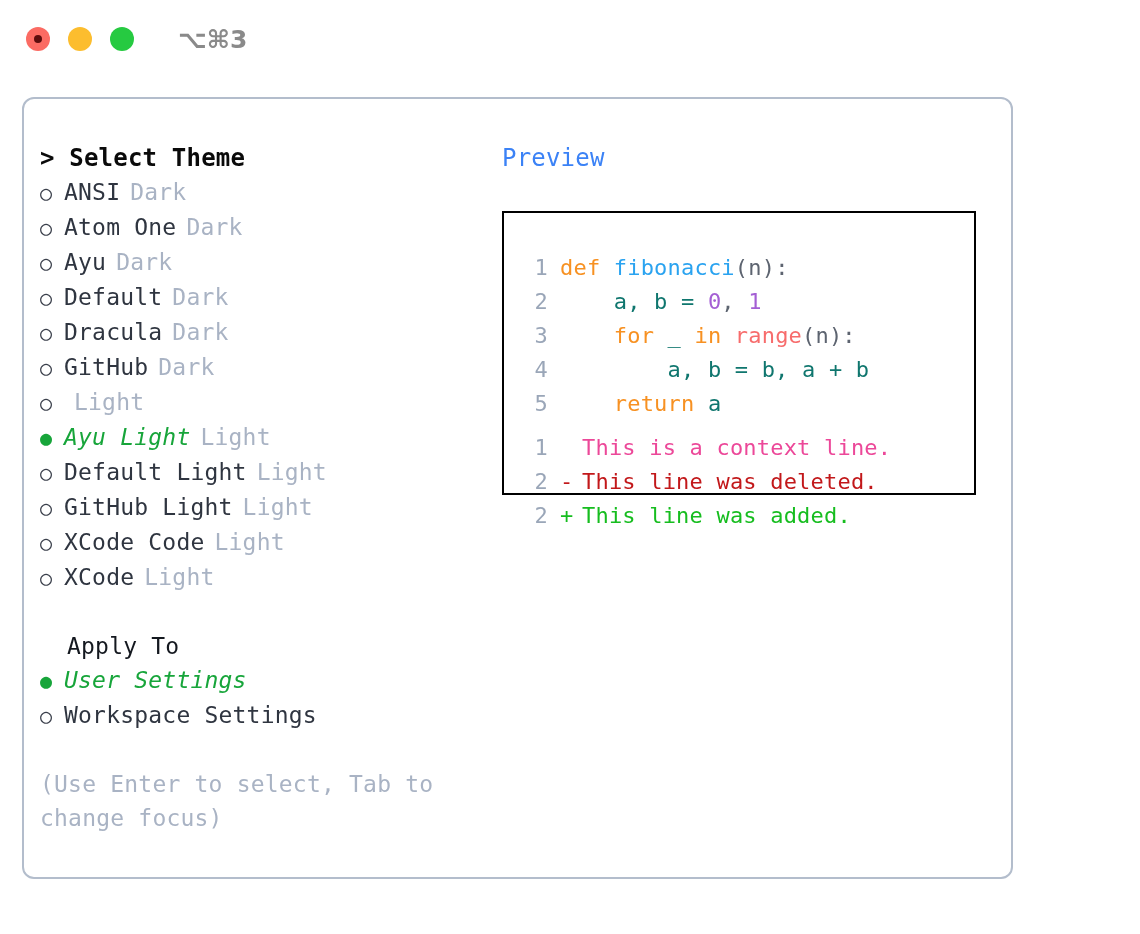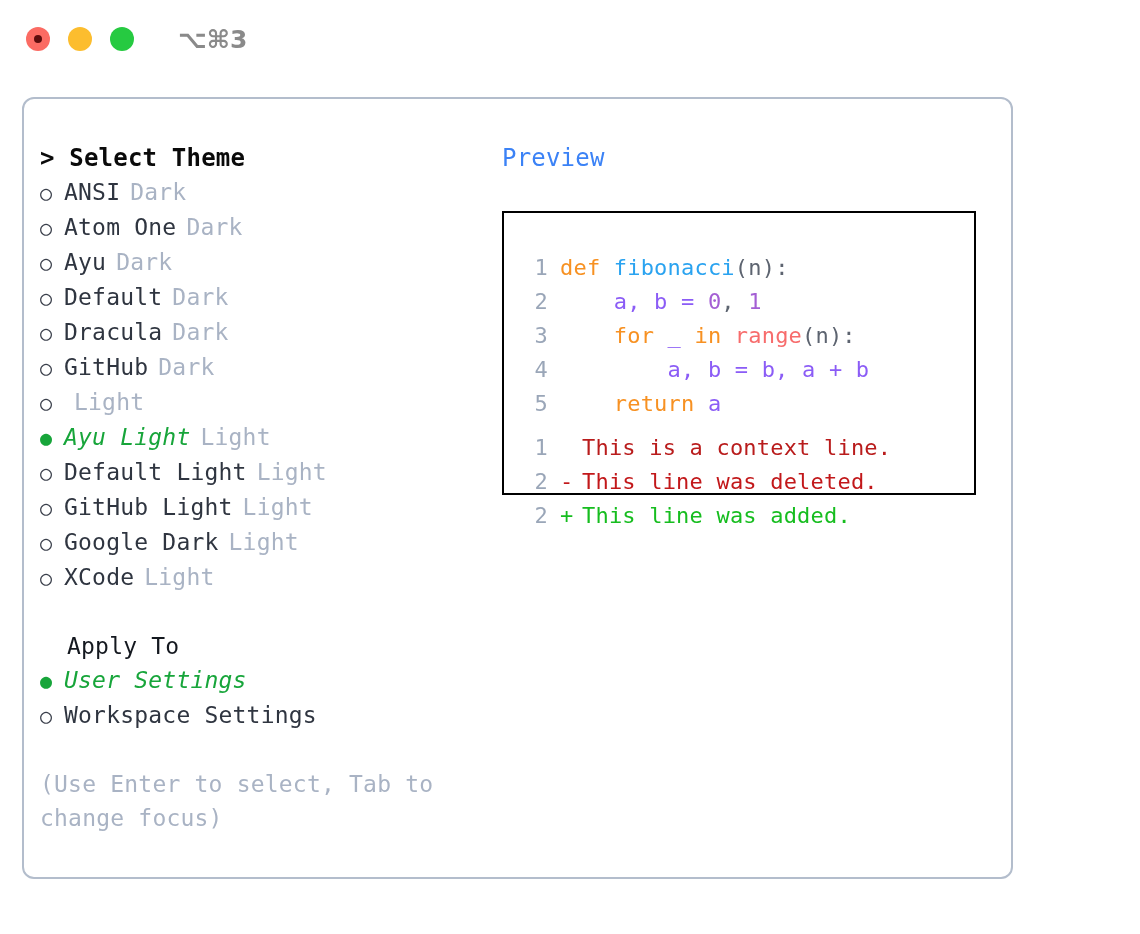--- a/index.html
+++ b/index.html
@@ -185,32 +185,32 @@
     display: inline-block;
     width: 22px;
     text-align: right;
     margin-right: 12px;
   }
   .kw   { color: #f79122; }
   .fn   { color: #2aa3f0; }
   .num  { color: #a45fd4; }
   .bi   { color: #f76c6c; }
   .pl   { color: #5d6470; }
-  .var  { color: #8b5cf6; }
+  .var  { color: #0f766e; }
 
   .diff {
     position: absolute;
     left: 22px;
     top: 218px;
     font-size: 22px;
     line-height: 34px;
     white-space: pre;
     letter-spacing: 0.2px;
   }
-  .d-ctx { color: #b91c1c; }
+  .d-ctx { color: #ec4899; }
   .d-del { color: #c2181a; }
   .d-add { color: #16bd1f; }
   .sign  { display: inline-block; width: 22px; }
 </style>
 </head>
 <body>
 
 <div class="window">
 
   <div class="titlebar">
@@ -231,21 +231,21 @@
             <div class="opt-row"><span class="bullet">○</span><span class="opt-label">ANSI</span><span class="opt-tag">Dark</span></div>
             <div class="opt-row"><span class="bullet">○</span><span class="opt-label">Atom One</span><span class="opt-tag">Dark</span></div>
             <div class="opt-row"><span class="bullet">○</span><span class="opt-label">Ayu</span><span class="opt-tag">Dark</span></div>
             <div class="opt-row"><span class="bullet">○</span><span class="opt-label">Default</span><span class="opt-tag">Dark</span></div>
             <div class="opt-row"><span class="bullet">○</span><span class="opt-label">Dracula</span><span class="opt-tag">Dark</span></div>
             <div class="opt-row"><span class="bullet">○</span><span class="opt-label">GitHub</span><span class="opt-tag">Dark</span></div>
             <div class="opt-row"><span class="bullet">○</span><span class="opt-tag">Light</span></div>
             <div class="opt-row selected"><span class="bullet on">●</span><span class="opt-label">Ayu Light</span><span class="opt-tag">Light</span></div>
             <div class="opt-row"><span class="bullet">○</span><span class="opt-label">Default Light</span><span class="opt-tag">Light</span></div>
             <div class="opt-row"><span class="bullet">○</span><span class="opt-label">GitHub Light</span><span class="opt-tag">Light</span></div>
-            <div class="opt-row"><span class="bullet">○</span><span class="opt-label">Google Dark</span><span class="opt-tag">Light</span></div>
+            <div class="opt-row"><span class="bullet">○</span><span class="opt-label">XCode Code</span><span class="opt-tag">Light</span></div>
             <div class="opt-row"><span class="bullet">○</span><span class="opt-label">XCode</span><span class="opt-tag">Light</span></div>
           </div>
 
         <div class="subsection">
           <div class="apply-title">Apply To</div>
           <div id="apply-list">
               <div class="opt-row selected"><span class="bullet on">●</span><span class="opt-label">User Settings</span></div>
               <div class="opt-row"><span class="bullet">○</span><span class="opt-label">Workspace Settings</span></div>
             </div>
         </div>

